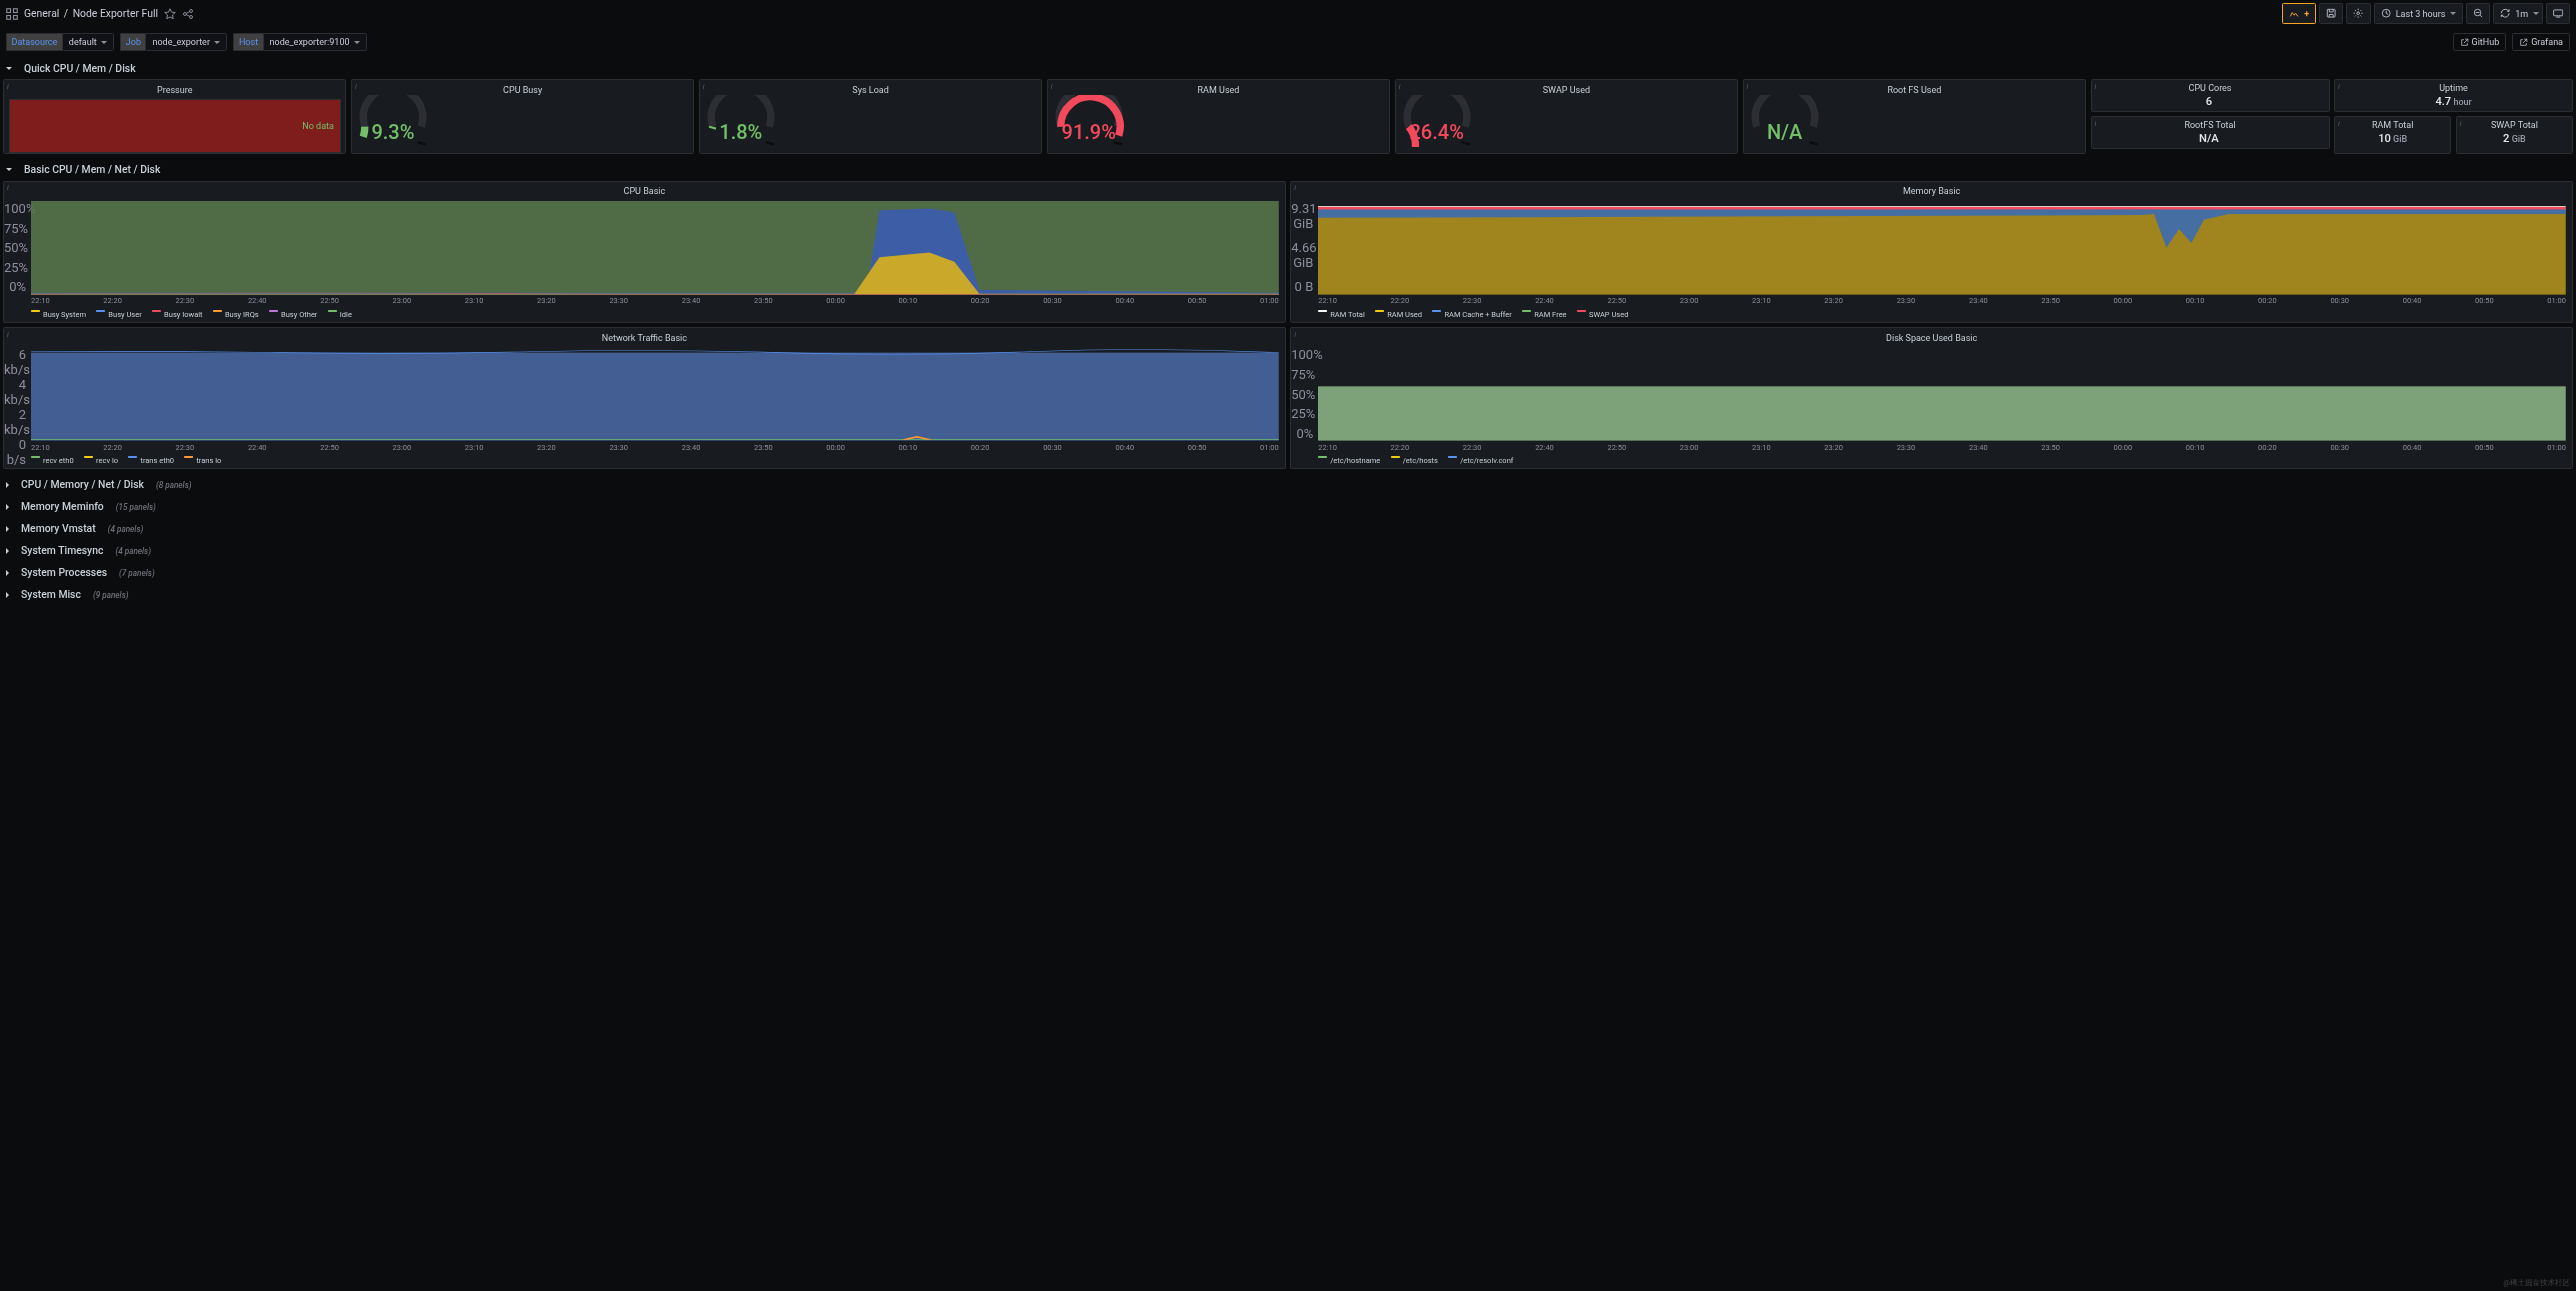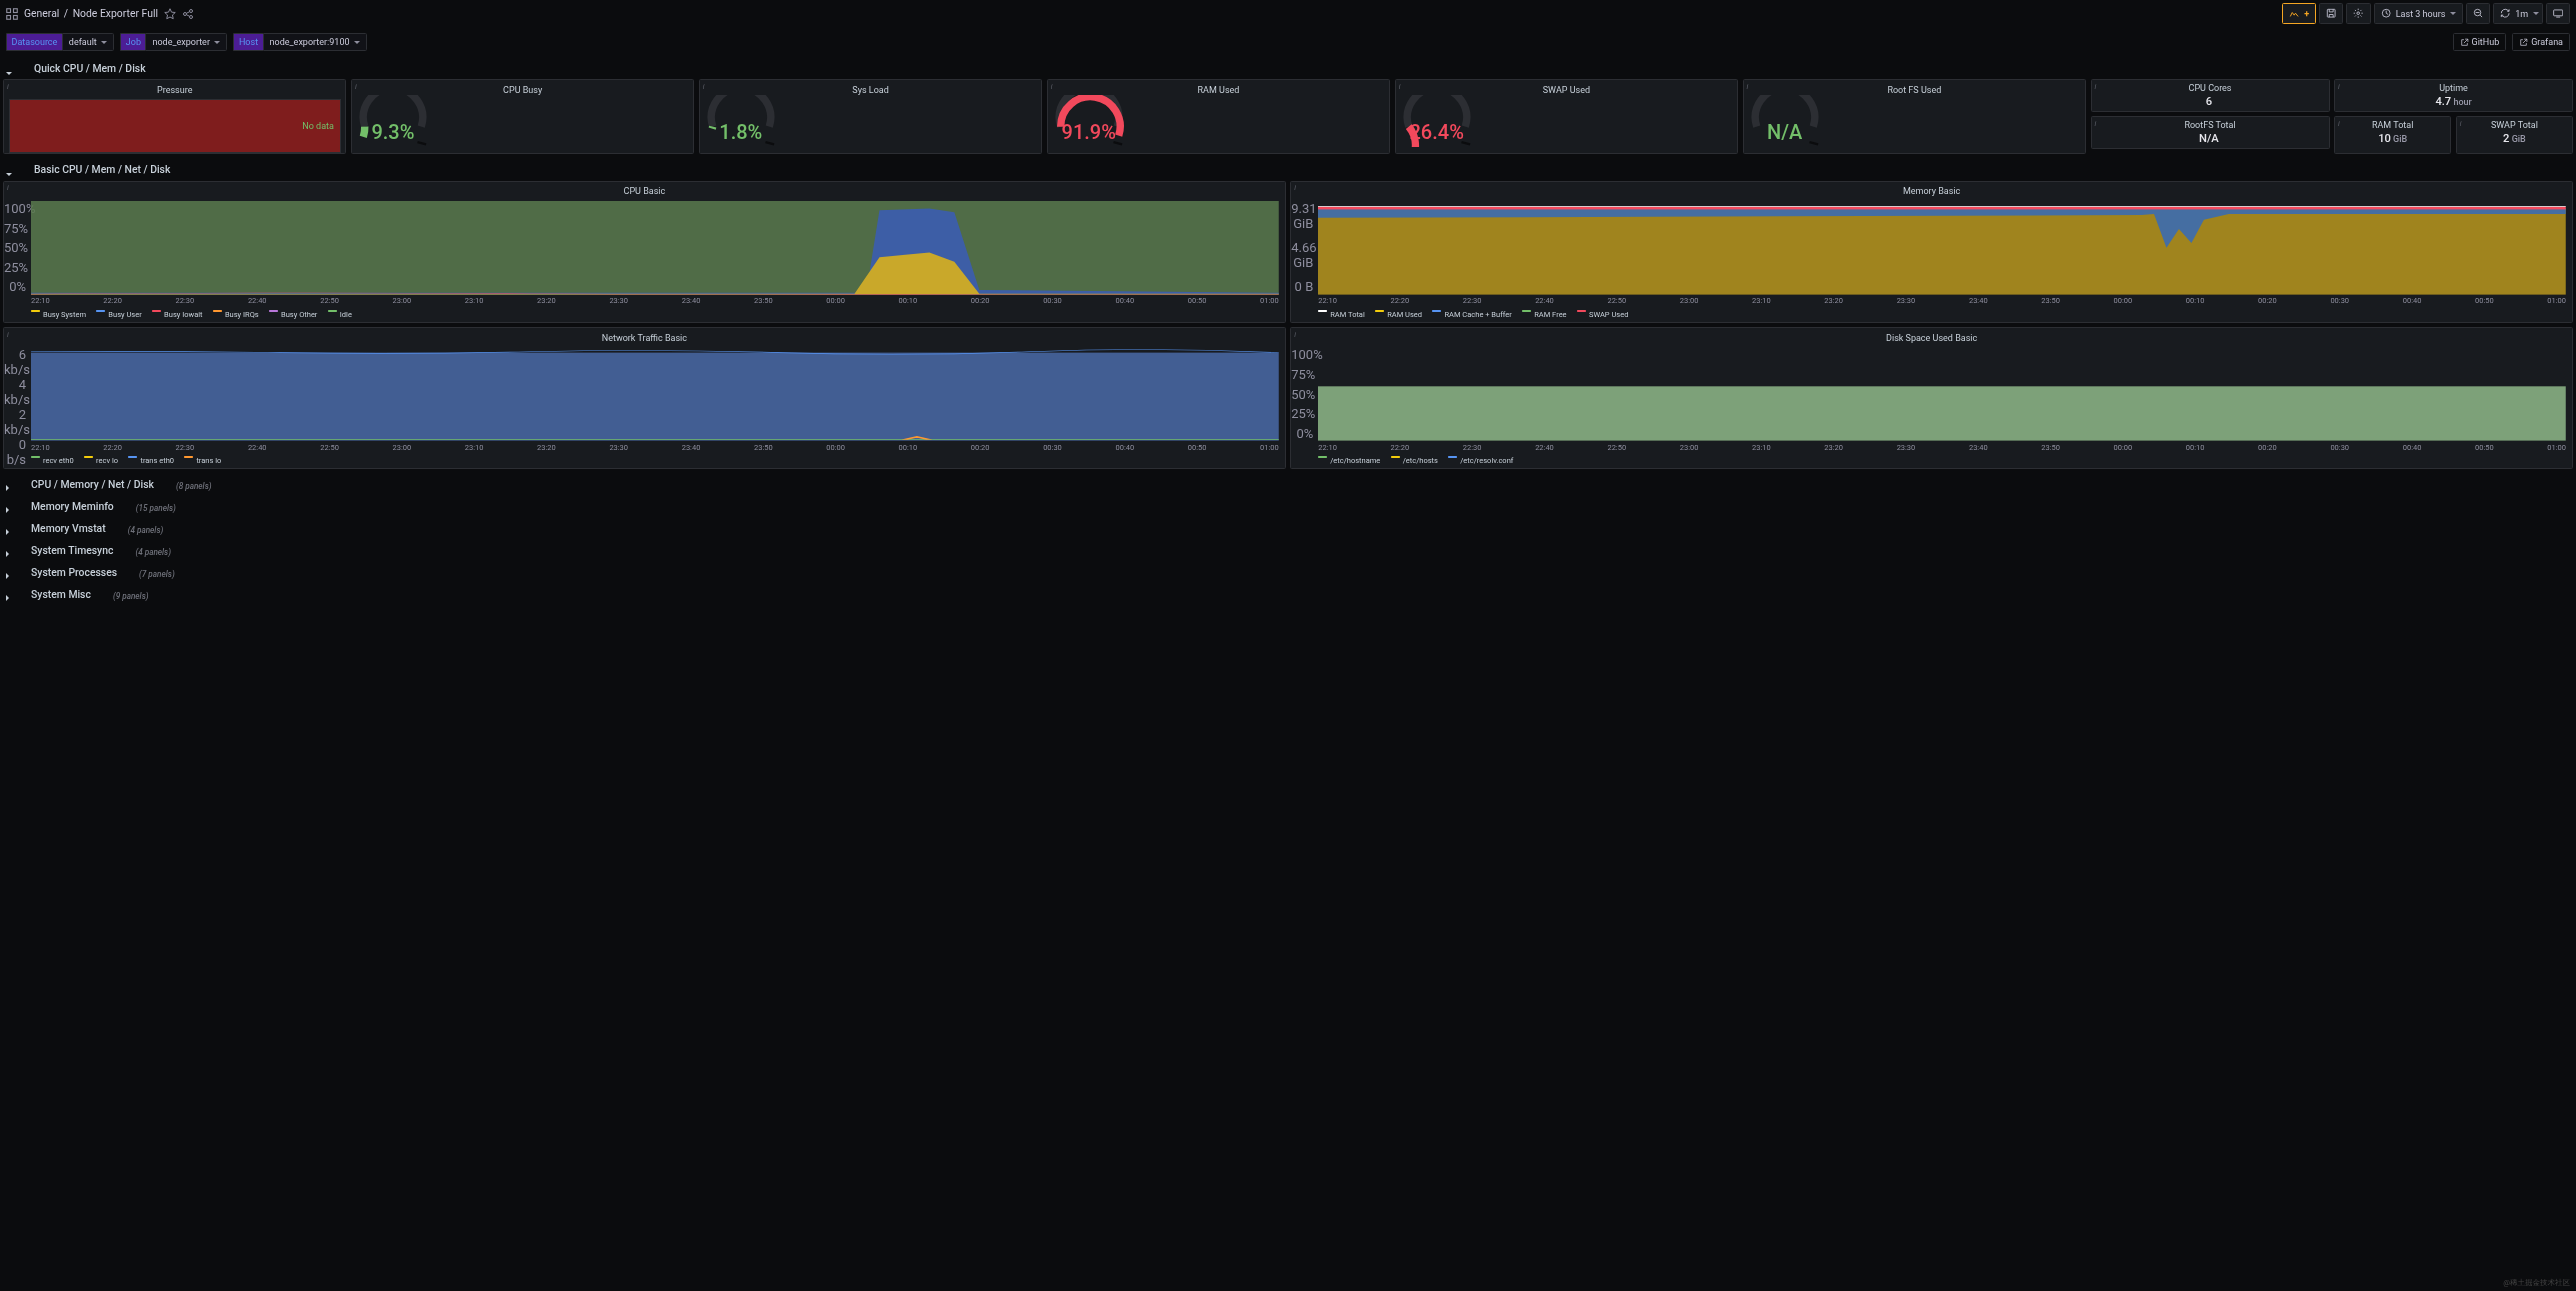--- a/index.html
+++ b/index.html
@@ -6,26 +6,26 @@
 body{background:#0b0c0e;color:#ccccdc;font-size:9px;overflow-x:hidden}
 .toolbar{display:flex;align-items:center;padding:3px 6px;height:27px;gap:4.5px}
 .toolbar-left{display:flex;align-items:center;gap:6px;flex:1}
 .toolbar-right{display:flex;align-items:center;gap:3px}
 .tb-ico{width:12px;height:12px;display:inline-flex;align-items:center;justify-content:center;color:#8e8e9e;cursor:pointer}
 .tb-btn{display:flex;align-items:center;gap:4.5px;padding:3px 6px;border:0.7px solid #2c2e33;border-radius:1.5px;background:#181b1f;cursor:pointer;color:#ccccdc;height:21px}
 .tb-btn.orange{border-color:#f5a623;color:#f5a623}
 .crumb{display:flex;align-items:center;gap:4.5px;font-size:10.4px;color:#ccccdc}
 .crumb a{color:#ccccdc;text-decoration:none}
 .varbar{display:flex;align-items:center;padding:4.5px 6px;gap:6px;height:30px}
-.var-lbl{color:#5794f2;font-size:9px;padding:3px 4.5px;background:#4c1d95;border:0.7px solid #2c2e33;border-right:none;border-radius:1.5px 0 0 1.5px}
+.var-lbl{color:#5794f2;font-size:9px;padding:3px 4.5px;background:#404040;border:0.7px solid #2c2e33;border-right:none;border-radius:1.5px 0 0 1.5px}
 .var-val{padding:3px 6px;background:#111217;border:0.7px solid #2c2e33;border-radius:0 1.5px 1.5px 0;display:flex;align-items:center;gap:4.5px;cursor:pointer}
 .var-grp{display:flex}
 .varbar-right{margin-left:auto;display:flex;gap:6px}
 .link-btn{display:flex;align-items:center;gap:3px;padding:3px 6px;border:0.7px solid #2c2e33;border-radius:1.5px;color:#ccccdc;cursor:pointer}
-.row-hdr{display:flex;align-items:flex-end;gap:22px;padding:4.5px 6px;cursor:pointer;font-size:10.4px;font-weight:500;color:#c7d0d9}
+.row-hdr{display:flex;align-items:center;gap:12px;padding:4.5px 6px;cursor:pointer;font-size:10.4px;font-weight:500;color:#c7d0d9}
 .row-hdr .cnt{color:#6e7079;font-size:8.2px;font-style:italic}
 .panels{display:flex;gap:4.5px;padding:0 3px 4.5px}
 .panel{background:#181b1f;border:0.7px solid #2c2e33;border-radius:1.5px;position:relative;flex:1;min-height:75px}
 .panel-sm{height:75px}
 .panel-title{text-align:center;padding:4.5px 0;font-size:9px;color:#c7d0d9}
 .info-corner{position:absolute;top:1.5px;left:3px;color:#5a5d66;font-size:7.5px;font-style:italic;cursor:pointer}
 .gauge{position:relative;width:82px;height:52px;margin-top:-4.5px}
 .gauge svg{width:100%;height:100%}
 .gauge-val{position:absolute;bottom:3px;left:0;right:0;text-align:center;font-size:20px;font-weight:500}
 .stat-col{display:flex;flex-direction:column;gap:4.5px;flex:1}

